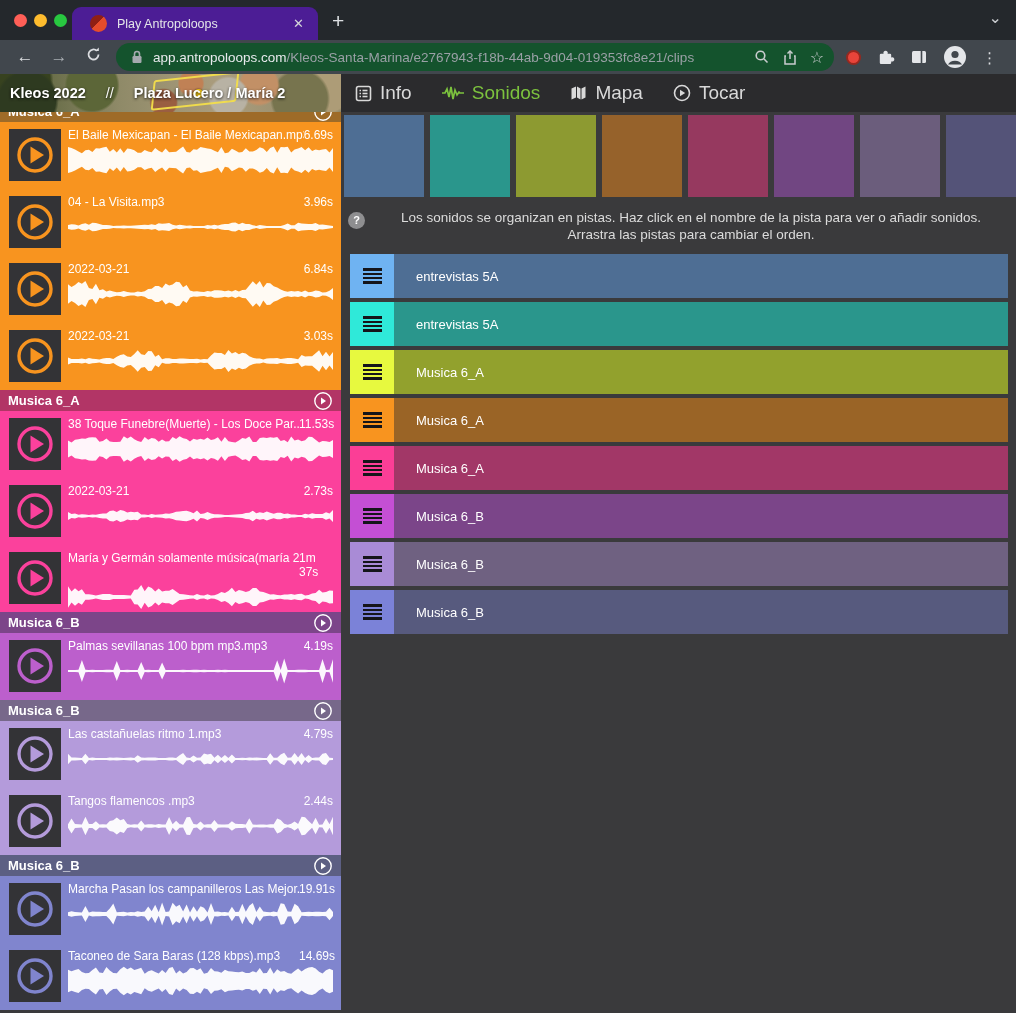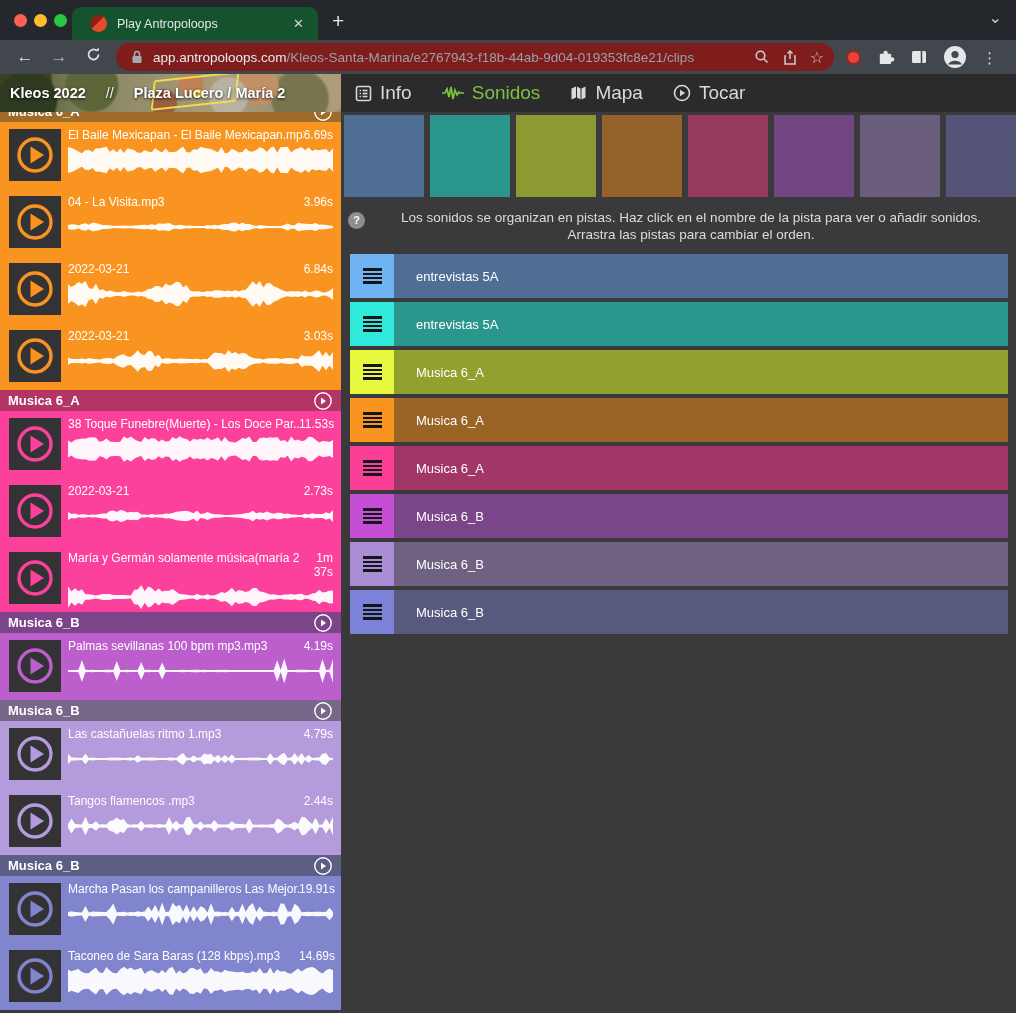--- a/index.html
+++ b/index.html
@@ -3,34 +3,34 @@
 <meta charset="utf-8">
 <style>
   * { margin:0; padding:0; box-sizing:border-box; }
   html,body { width:1016px; height:1013px; overflow:hidden; background:#3A3A3C;
               font-family:"Liberation Sans", sans-serif; }
 
   
   .tabstrip { position:absolute; left:0; top:0; width:1016px; height:40px; background:#24282C; }
   .traffic { position:absolute; top:14px; width:13px; height:13px; border-radius:50%; }
   .t-red{ left:14px; background:#FF5F57; } .t-yellow{ left:34px; background:#FEBC2E; } .t-green{ left:54px; background:#28C840; }
-  .tab { position:absolute; left:72px; top:7px; width:246px; height:33px; background:#14532d;
+  .tab { position:absolute; left:72px; top:7px; width:246px; height:33px; background:#4c1d95;
          border-radius:9px 9px 0 0; display:flex; align-items:center; padding:0 10px; }
   .favicon { width:17px; height:17px; border-radius:50%; margin:0 10px 0 8px;
              background:linear-gradient(135deg,#8F1F14 46%,#E64C2B 46%); }
   .tabtitle { color:#E4E6E9; font-size:12.5px; flex:1; white-space:nowrap; overflow:hidden; }
   .tabclose { color:#D5D7DA; font-size:13px; padding:2px 4px; cursor:default; }
   .newtab { position:absolute; left:332px; top:9px; color:#DDE0E3; font-size:21px; font-weight:300; }
   .strip-chev { position:absolute; right:14px; top:8px; color:#C8CBCE; font-size:16px; }
 
   .toolbar { position:absolute; left:0; top:40px; width:1016px; height:34px; background:#41474D;
              display:flex; align-items:center; }
   .navbtn { color:#DCDEE1; font-size:17px; width:34px; text-align:center; }
   .navbtn.dim { color:#A9AEB3; }
-  .omnibox { height:28px; width:718px; margin-left:6px; background:#7f1d1d; border-radius:14px;
+  .omnibox { height:28px; width:718px; margin-left:6px; background:#14532d; border-radius:14px;
              display:flex; align-items:center; padding:0 10px 0 14px; }
   .url { font-size:13.5px; color:#9AA0A6; white-space:nowrap; overflow:hidden; flex:1; margin-left:9px; }
   .url b { color:#E8EAED; font-weight:400; }
   .boxicon { margin-left:12px; display:flex; align-items:center; }
   .star { color:#C9CCCF; font-size:16px; margin-left:12px; }
   .rightIcons { display:flex; align-items:center; margin-left:12px; gap:15px; }
   .recdot { width:15px; height:15px; border-radius:50%; background:#E8443A; border:2.5px solid #97281F; }
   .menudots { color:#DCDEE1; font-size:15px; letter-spacing:0; line-height:5px; text-align:center; }
 
   
@@ -69,21 +69,21 @@
   
   .sidebar { position:absolute; left:0; top:112px; width:341px; height:901px; overflow:hidden; background:#3A3A3C; }
   .secheader { height:21px; display:flex; align-items:center; justify-content:space-between;
                padding:0 8px; color:#FFF; font-size:13px; font-weight:600; }
   .secheader.cut { margin-top:-11px; }
   .clip { height:67px; position:relative; }
   .playbtn { position:absolute; left:9px; top:7px; width:52px; height:52px; background:#333336; }
   .clipbody { margin-left:68px; margin-right:8px; padding-top:6px; }
   .cliprow { display:flex; justify-content:space-between; align-items:flex-start; color:#FFF; font-size:12px; line-height:14px; }
   .clipname { white-space:nowrap; overflow:hidden; flex:1; }
-  .clipdur { max-width:34px; text-align:right; flex-shrink:0; }
+  .clipdur { max-width:34px; flex-shrink:0; }
   .wave { display:block; width:265px; height:30px; margin-top:3px; }
 
   
   .panel { position:absolute; left:341px; top:112px; width:675px; height:901px; background:#3A3A3C;
            padding:3px 0 0 3px; overflow:hidden; }
   .swatches { display:flex; gap:6px; height:82px; width:682px; }
   .swatch { width:80px; flex:0 0 80px; }
   .help { display:flex; gap:11px; margin:13px 10px 11px 4px; min-height:32px; }
   .helpicon { width:17px; height:17px; border-radius:50%; background:#8E8E90; color:#FFF; font-size:11px;
               font-weight:700; text-align:center; line-height:17px; flex-shrink:0; margin-top:2px; }

